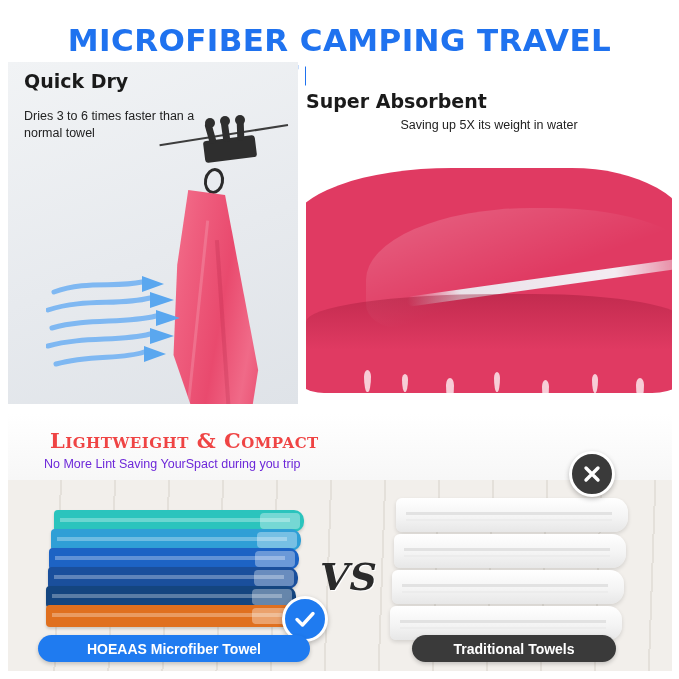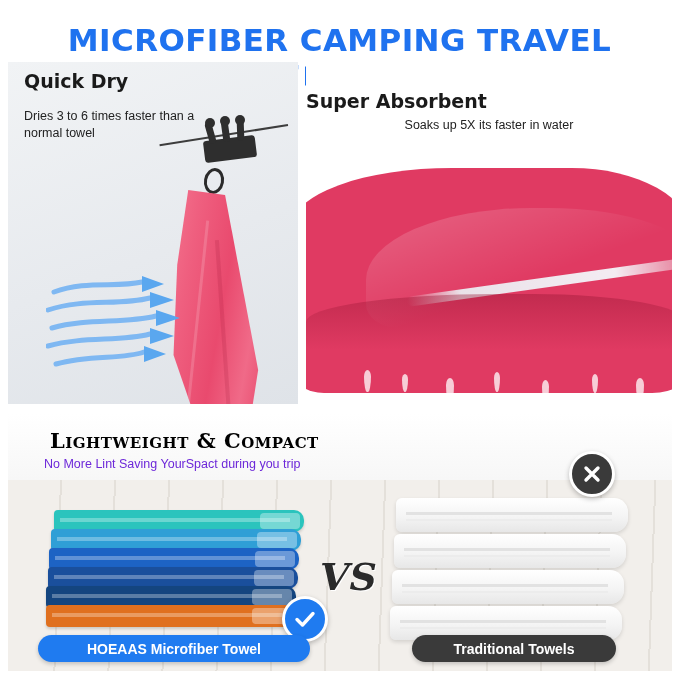--- a/index.html
+++ b/index.html
@@ -161,21 +161,21 @@
       repeating-linear-gradient(92deg, #f2efeb 0px, #f2efeb 52px, #e4e0da 52px, #e4e0da 54px),
       linear-gradient(180deg, #f7f5f2, #eeeae4);
   }
   .wall {
     position: absolute; left: 0; top: 0; width: 664px; height: 68px;
     background: linear-gradient(180deg, #ffffff, #f7f7f7);
     border-bottom: 2px solid #eceae6;
   }
   .lw-title {
     position: absolute; left: 42px; top: 14px;
-    font-size: 21px; font-weight: bold; color: #000000;
+    font-size: 21px; font-weight: bold; color: #ef4444;
     font-family: "DejaVu Serif", serif;
     font-variant: small-caps;
     letter-spacing: 0.5px;
   }
   .lw-sub {
     position: absolute; left: 36px; top: 43px;
     font-size: 12.5px; color: #6d28d9;
   }
 
   
@@ -297,21 +297,21 @@
         <polygon points="104,54 128,62 104,70"></polygon>
         <polygon points="98,72 120,80 98,88"></polygon>
       </g>
     </svg>
   </div>
 
   <div class="divider-v"></div>
 
   <div class="panel-absorb">
     <div class="ab-title">Super Absorbent</div>
-    <div class="ab-sub">Soaks up 5X its faster in water</div>
+    <div class="ab-sub">Saving up 5X its weight in water</div>
 
     <div class="wet-towel"></div>
     <div class="wet-ridge"></div>
     <div class="wet-seam"></div>
     <div class="wet-shadow"></div>
 
     <div class="drip" style="left:58px;  top:308px; width:7px;  height:22px;"></div>
     <div class="drip" style="left:96px;  top:312px; width:6px;  height:18px;"></div>
     <div class="drip" style="left:140px; top:316px; width:8px;  height:24px;"></div>
     <div class="drip" style="left:188px; top:310px; width:6px;  height:20px;"></div>

